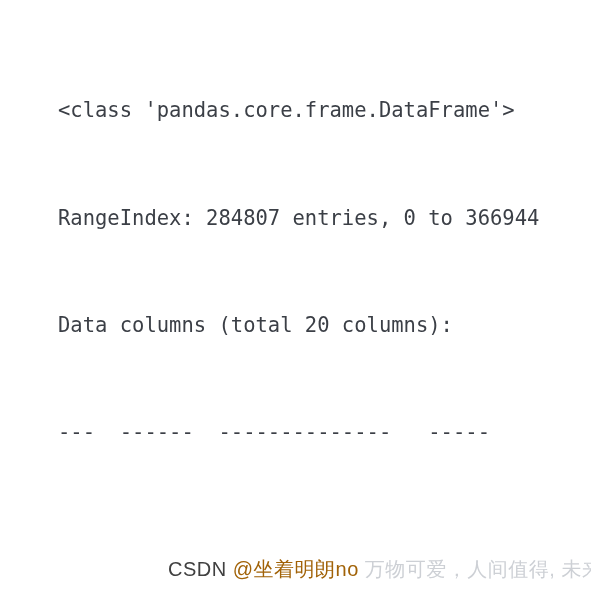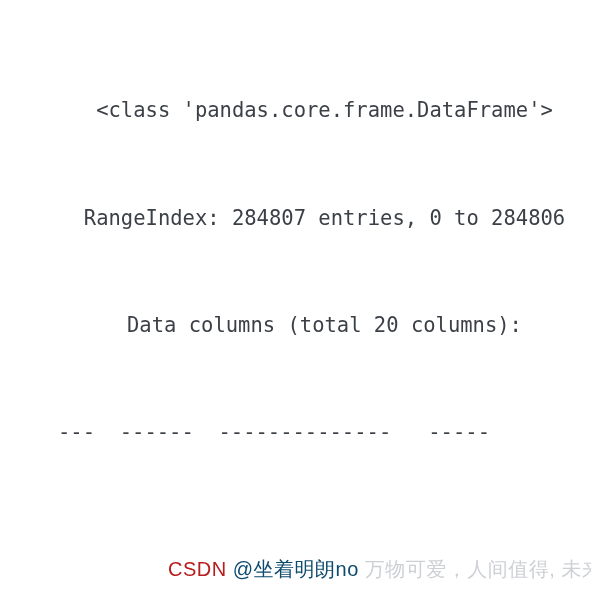--- a/index.html
+++ b/index.html
@@ -33,21 +33,20 @@
     white-space: pre;
     height: 35.7px;
     display: block;
   }
 
   
   .line-class,
   .line-index,
   .line-cols {
     white-space: pre;
-    text-align: center;
   }
 
   #watermark {
     position: absolute;
     left: 0;
     top: 0;
     width: 591px;
     height: 591px;
     pointer-events: none;
   }
@@ -57,36 +56,36 @@
     left: 168px;
     top: 556px;
     font-family: "Liberation Sans", "DejaVu Sans", sans-serif;
     font-size: 20px;
     line-height: 26px;
     color: #c9ccd1;
     white-space: nowrap;
     letter-spacing: 0.5px;
   }
   .wm-text .wm-brand {
-    color: #b91c1c;
+    color: #404040;
     margin-top: 24px;
   }
   .wm-text .wm-user {
-    color: #0c4a6e;
+    color: #a16207;
   }
   .wm-text .wm-tail {
     color: #cdd0d5;
   }
 </style>
 </head>
 <body>
 
 <div id="info-output">
   <span class="info-line line-class">&lt;class 'pandas.core.frame.DataFrame'&gt;</span>
-  <span class="info-line line-index">RangeIndex: 284807 entries, 0 to 284806</span>
+  <span class="info-line line-index">RangeIndex: 284807 entries, 0 to 366944</span>
   <span class="info-line line-cols">Data columns (total 20 columns):</span>
   <span class="info-line">---  ------  --------------   -----</span>
   
   
   
   
   
   
   
   

